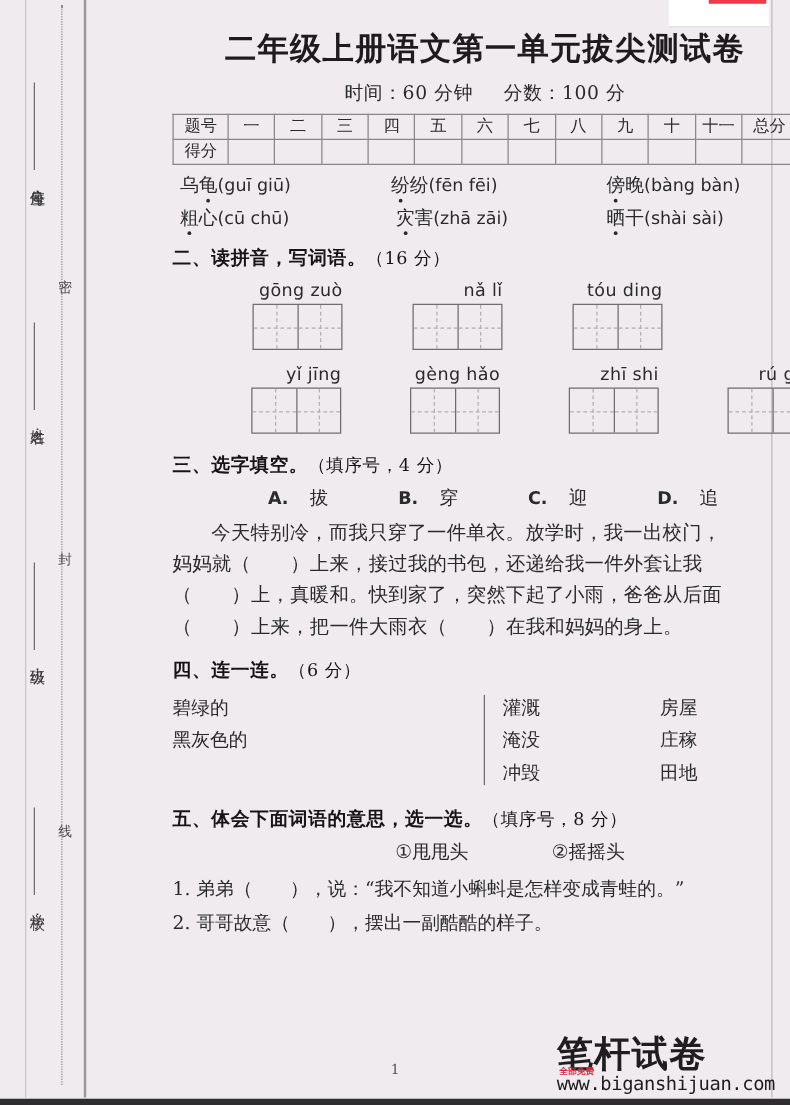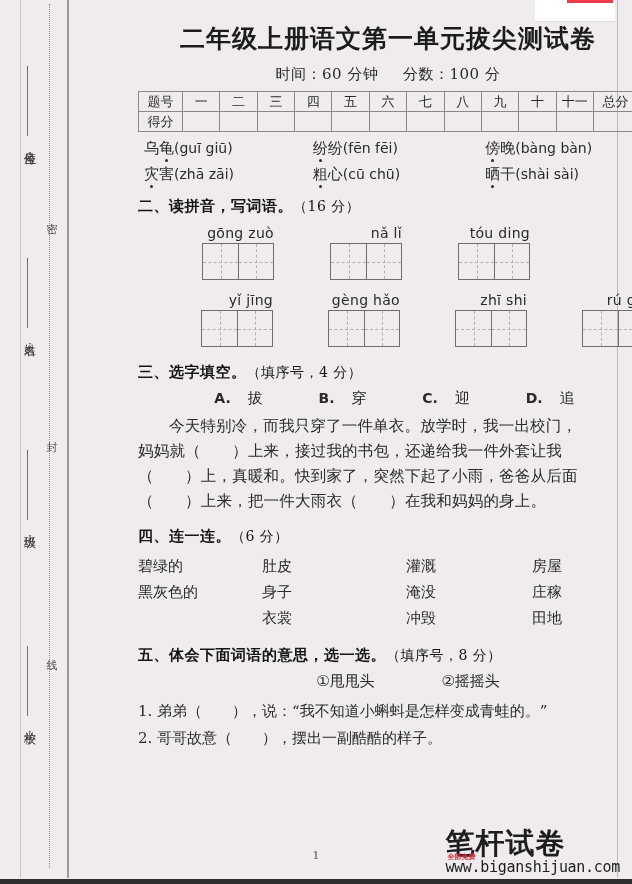--- a/index.html
+++ b/index.html
@@ -372,25 +372,25 @@
       </div>
       <div class="cell c2">
         <span></span><span class="dotchar">纷</span><span>纷</span><span class="py">(fēn fēi)</span>
       </div>
       <div class="cell">
         <span></span><span class="dotchar">傍</span><span>晚</span><span class="py">(bàng bàn)</span>
       </div>
     </div>
 
     <div class="pyrow">
+      <div class="cell c2">
+        <span></span><span class="dotchar">粗</span><span>心</span><span class="py">(cū chū)</span>
+      </div>
       <div class="cell">
         <span></span><span class="dotchar">灾</span><span>害</span><span class="py">(zhā zāi)</span>
-      </div>
-      <div class="cell c2">
-        <span></span><span class="dotchar">粗</span><span>心</span><span class="py">(cū chū)</span>
       </div>
       <div class="cell">
         <span></span><span class="dotchar">晒</span><span>干</span><span class="py">(shài sài)</span>
       </div>
     </div>
 
     <div class="sec">
       <span>二、</span><span>读拼音，写词语。</span><span class="pts">（16 分）</span>
     </div>
 
@@ -469,25 +469,20 @@
 
     <div class="sec">
       <span>四、</span><span>连一连。</span><span class="pts">（6 分）</span>
     </div>
 
     <div class="match">
       <div class="half">
         <div class="col">
           <div>碧绿的</div>
           <div>黑灰色的</div>
-        </div>
-        <div class="col">
-          <div>肚皮</div>
-          <div>身子</div>
-          <div>衣裳</div>
         </div>
       </div>
       <div class="vdiv"></div>
       <div class="half right">
         <div class="col">
           <div>灌溉</div>
           <div>淹没</div>
           <div>冲毁</div>
         </div>
         <div class="col">

